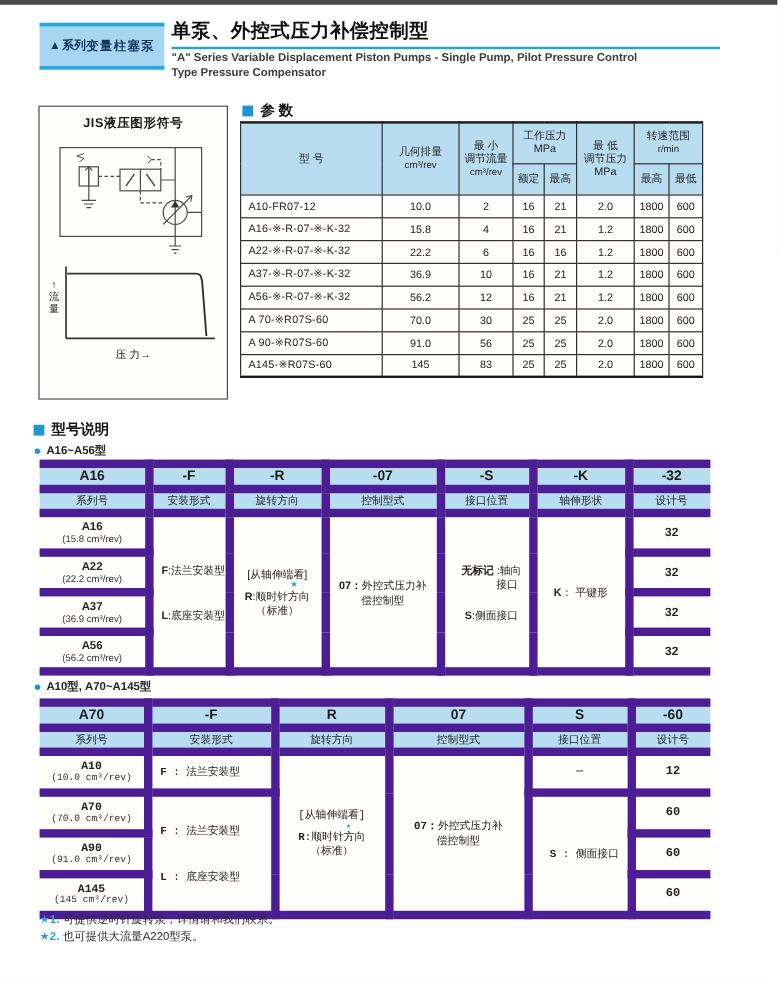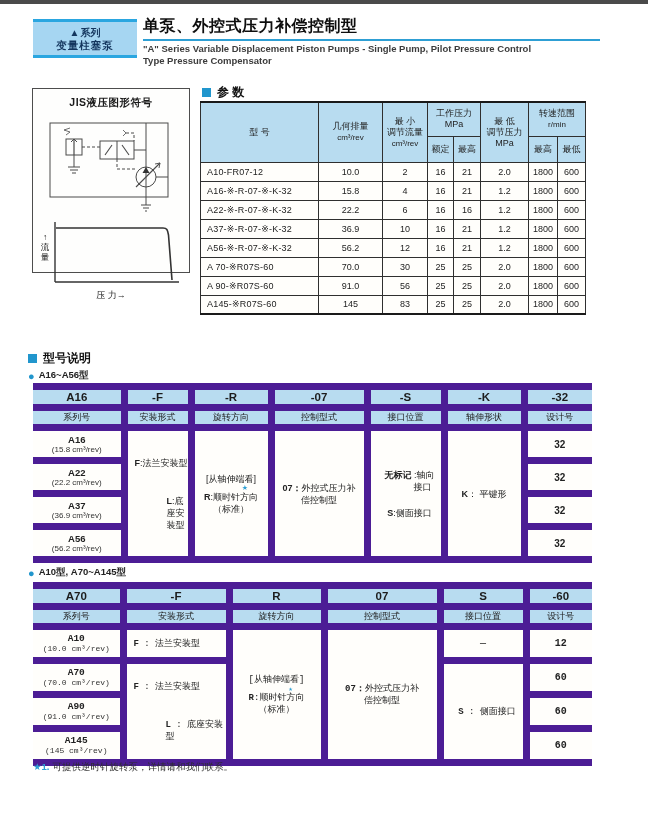--- a/index.html
+++ b/index.html
@@ -3,30 +3,30 @@
 <meta charset="utf-8">
 <style>
   * { margin:0; padding:0; box-sizing:border-box; }
   body { background:#e8e8e8; font-family:"Liberation Sans","DejaVu Sans",sans-serif; }
   .page { position:relative; width:648px; height:819px; background:#ffffff; margin:0 auto; overflow:hidden; color:#1a1a1a; }
   .top-strip { position:absolute; left:0; top:0; width:648px; height:4px; background:#4a4a4a; }
 
   
   .logo { position:absolute; left:33px; top:19px; width:104px; height:39px; background:#a6d6f2;
           border-top:3px solid #2aa6e0; border-bottom:3px solid #2aa6e0;
-          display:flex; flex-direction:column; justify-content:center; align-items:center; }
+          display:flex; flex-direction:row; justify-content:center; align-items:center; }
   .logo .l1 { font-size:10px; font-weight:bold; color:#14365e; line-height:12px; }
   .logo .l2 { font-size:10.5px; font-weight:bold; color:#14365e; line-height:12px; letter-spacing:1px; }
   .logo .tri { font-size:10px; color:#14365e; margin-right:1px; }
   .doc-title { position:absolute; left:143px; top:16px; font-size:16px; font-weight:bold; color:#0e0e0e; letter-spacing:0.5px; }
   .title-rule { position:absolute; left:143px; top:39px; width:457px; height:2px; background:#2e9fd4; }
   .subtitle { position:absolute; left:143px; top:43px; font-size:9.5px; font-weight:bold; color:#3c3c3c; line-height:11.5px; }
 
   
-  .jis-panel { position:absolute; left:32px; top:88px; width:158px; height:185px; border:1.5px solid #4d4d4d; background:#fefefd; }
+  .jis-panel { position:absolute; left:32px; top:88px; width:158px; height:245px; border:1.5px solid #4d4d4d; background:#fefefd; }
   .jis-title { text-align:center; font-weight:bold; font-size:10.5px; margin-top:7px; letter-spacing:0.5px; }
   .circuit { display:block; margin:5px auto 0 auto; }
   .char-title { text-align:center; font-weight:bold; font-size:11px; margin-top:10px; letter-spacing:2px; }
   .curve-wrap { position:relative; margin:3px 6px 0 6px; height:86px; }
   .ylab { position:absolute; left:1px; top:16px; width:10px; font-size:8.5px; color:#222; line-height:10px; text-align:center; }
   .xlab { position:absolute; left:0; right:0; bottom:0; text-align:center; font-size:9px; color:#222; }
 
   
   .sec-heading { position:absolute; display:flex; align-items:center; font-weight:bold; font-size:12px; color:#111; }
   .sec-heading .sq { width:9px; height:9px; background:#2196cd; margin-right:6px; }
@@ -56,21 +56,21 @@
   .mtable th:last-child, .mtable td:last-child { border-right:none; }
   .mtable tr.br { height:33px; background:#fffefb; }
   .t2 tr.br { height:34px;font-family:Liberation Mono, monospace; }
   .series-cell { text-align:center; }
   .s-name { font-size:9.5px; font-weight:bold; line-height:11px; }
   .s-disp { font-size:8px; line-height:10px; color:#333; }
   .design-cell { text-align:center; font-size:10px; font-weight:bold; }
   .merged { text-align:center; font-size:9px; line-height:12px; }
   .merged b { font-size:9px; }
   .mounting div { text-align:left; padding-left:7px; }
-  .mounting .gap-top { margin-top:26px;margin-left:32px; }
+  .mounting .gap-top { margin-top:26px; }
   .rot-star { color:#2e9fd4; font-size:7px; height:6px; line-height:6px; padding-left:28px; }
   .port div { text-align:center; padding-left:8px; }
   .port .indent { padding-left:34px; }
   .port .gap-top { margin-top:14px; }
   .t2 .port-a10 { text-align:center; font-size:10px; }
 
   
   .footnotes { position:absolute; left:33px; top:760px; font-size:9.5px; color:#2d2d2d; line-height:14px; }
   .fstar { color:#2e9fd4; font-weight:bold; margin-right:3px; }
   .final-note { position:absolute; left:33px; width:559px; top:793px; text-align:center; font-size:9.5px; color:#2d2d2d; }
@@ -429,14 +429,15 @@
         <div class="s-name">A145</div>
         <div class="s-disp">(145 cm³/rev)</div>
       </td>
       <td class="design-cell">60</td>
     </tr>
   </tbody>
     </table>
 
   <div class="footnotes">
     <div><span class="fstar">★1.</span><span>可提供逆时针旋转泵，详情请和我们联系。</span></div>
+    <div><span class="fstar">★2.</span><span>也可提供大流量A220型泵。</span></div>
   </div>
 </div>
 
 </body></html>

